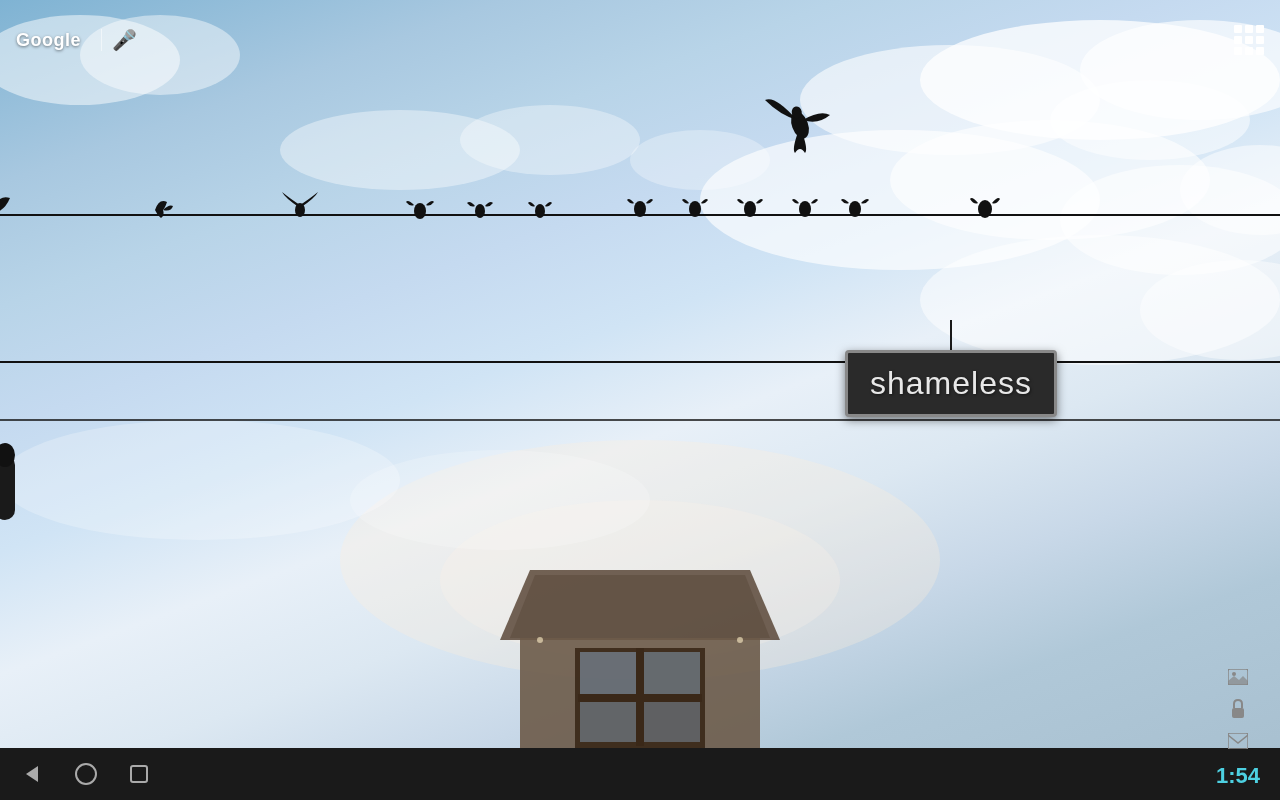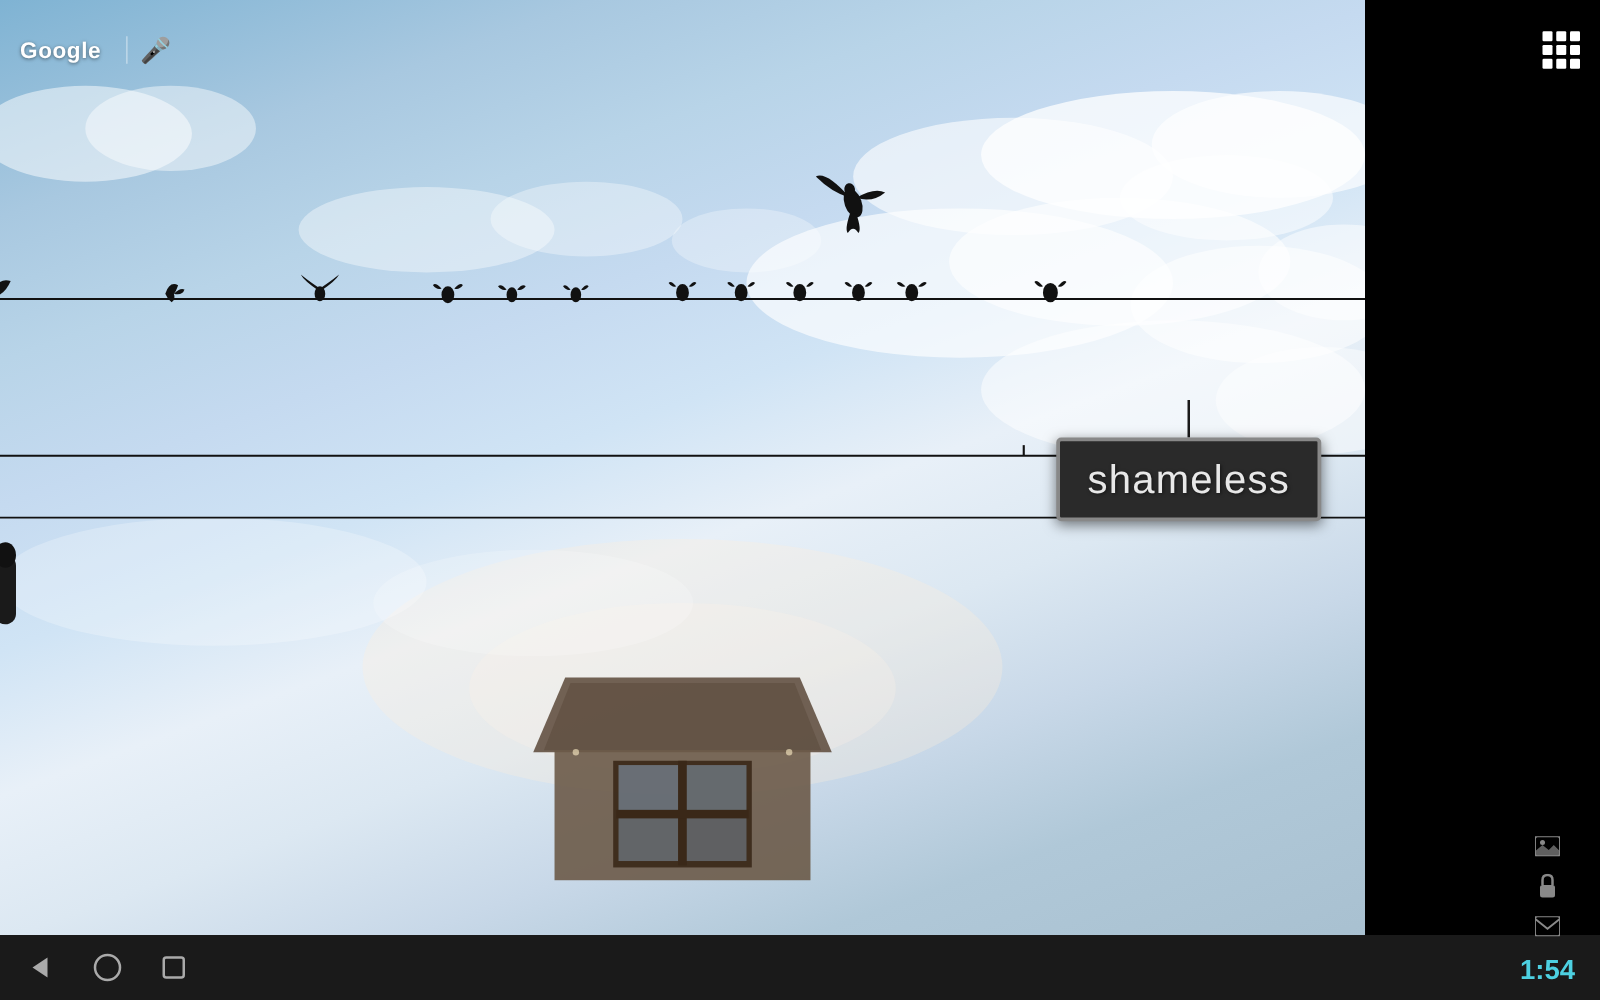--- a/index.html
+++ b/index.html
@@ -10,21 +10,21 @@
       overflow: hidden;
       font-family: 'Roboto', Arial, sans-serif;
       background: #000;
       position: relative;
     }
 
     
     #wallpaper {
       position: absolute;
       top: 0; left: 0;
-      width: 1092px;
+      width: 1280px;
       height: 760px;
       background: linear-gradient(
         160deg,
         #7fb3d3 0%,
         #a8c8e0 15%,
         #b8d4e8 25%,
         #c5daf0 35%,
         #d0e4f5 45%,
         #e8f0f8 55%,
         #dce8f2 65%,

